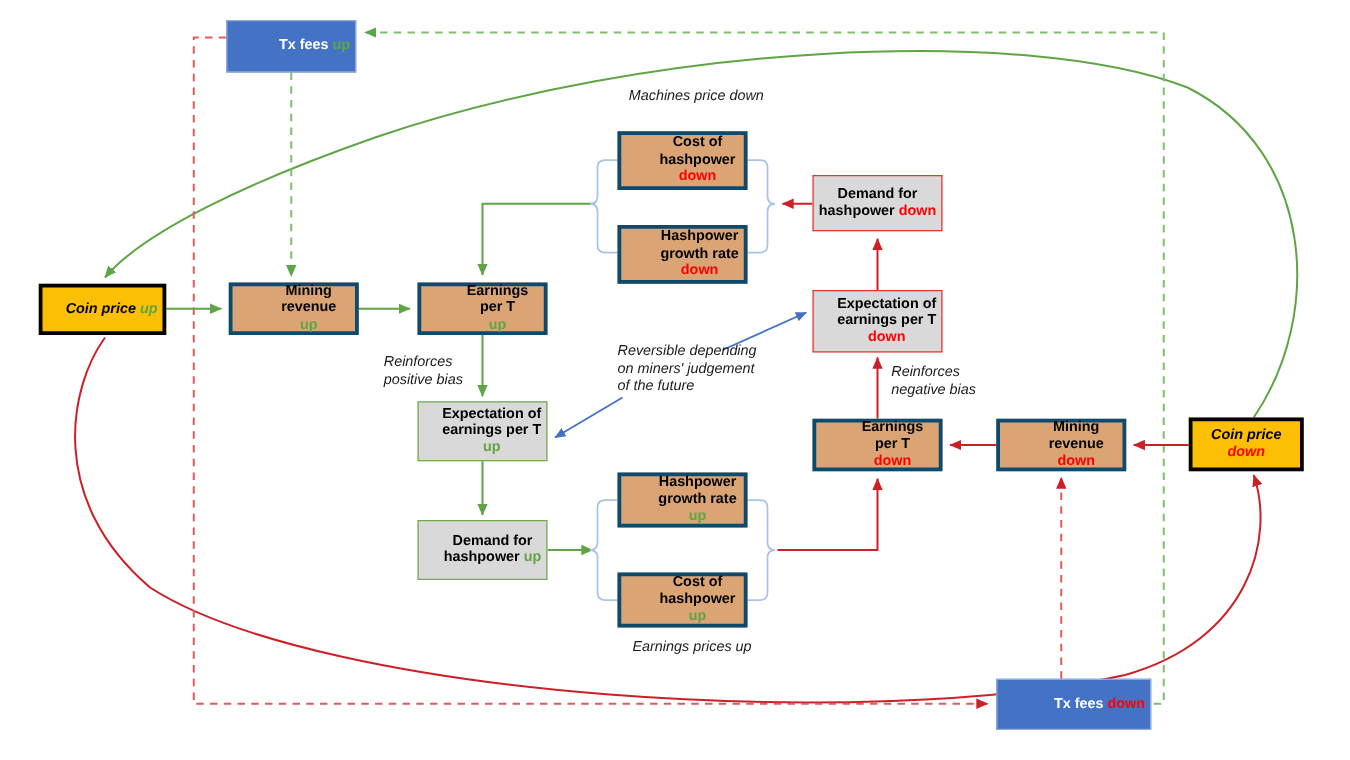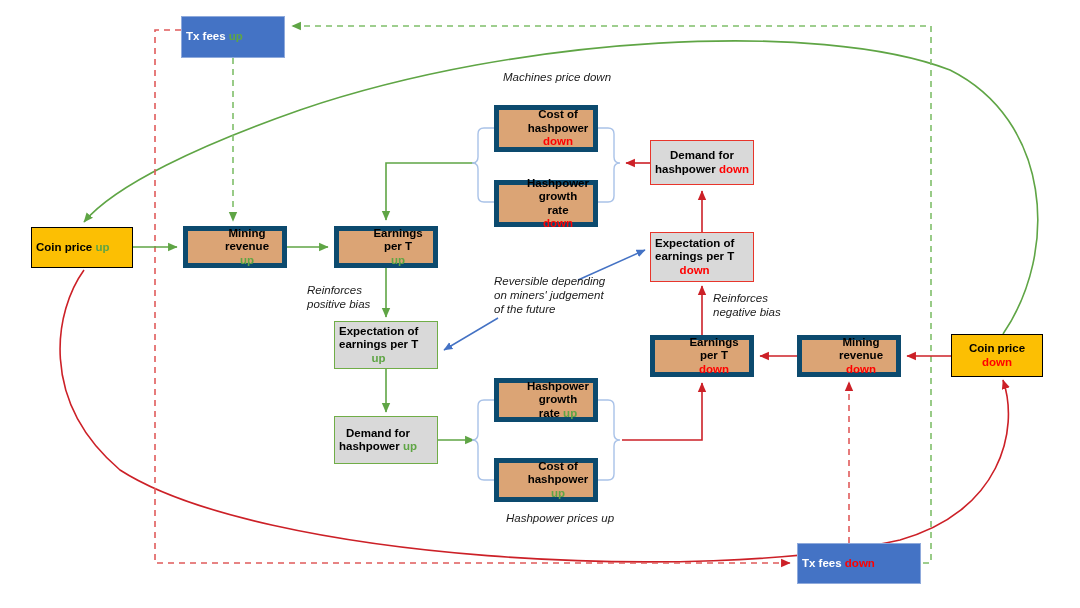--- a/index.html
+++ b/index.html
@@ -2,24 +2,24 @@
 <html><head>
 <meta charset="utf-8">
 <title>Mining feedback loop diagram</title>
 <style>
   html,body{margin:0;padding:0;background:#ffffff;}
   body{width:1080px;height:608px;overflow:hidden;
        font-family:"Liberation Sans","DejaVu Sans",sans-serif;}
   #stage{position:relative;width:1080px;height:608px;background:#fff;}
   svg.layer{position:absolute;left:0;top:0;width:1080px;height:608px;overflow:visible;}
   .node{position:absolute;box-sizing:border-box;display:flex;align-items:center;
-        justify-content:flex-start;text-align:center;font-weight:bold;font-size:11.5px;
+        justify-content:flex-end;text-align:center;font-weight:bold;font-size:11.5px;
         line-height:13.5px;color:#000;padding:2px 4px;}
-  .tan{background:#DBA475;border:5px solid #0c4a6e;padding-left:28px;}
-  .gold{background:#FCBF03;border:1px solid #000000;}
+  .tan{background:#DBA475;border:3px solid #0c4a6e;padding-left:28px;}
+  .gold{background:#FCBF03;border:3px solid #000000;font-style:italic;}
   .blue{background:#4473C5;border:1px solid #8FAADC;color:#fff;}
   .grey-green{background:#D9D9D9;border:1.5px solid #70AD47;}
   .grey-red{background:#D9D9D9;border:1.5px solid #E8352B;}
   .up{color:#5FA545;}
   .down{color:#FF0000;}
   .note{position:absolute;font-style:italic;font-size:11.5px;line-height:14px;
         color:#1a1a1a;font-weight:normal;}
   .nw{white-space:pre-line;}
 </style>
 </head>
@@ -145,21 +145,21 @@
   <div class="node gold" style="left:951px;top:334px;width:92px;height:43px;">
     <span><span>Coin price </span><span class="down">down</span></span>
   </div>
 
   <div class="node blue" style="left:797px;top:543px;width:124px;height:41px;">
     <span><span>Tx fees </span><span class="down">down</span></span>
   </div>
 
   <div class="note" style="left:503px;top:70px;width:180px;">Machines price down</div>
 
-  <div class="note" style="left:506px;top:511px;width:180px;">Hashpower prices up</div>
+  <div class="note" style="left:506px;top:511px;width:180px;">Earnings prices up</div>
 
   <div class="note nw" style="left:307px;top:283px;width:120px;">Reinforces
 positive bias</div>
 
   <div class="note nw" style="left:713px;top:291px;width:120px;">Reinforces
 negative bias</div>
 
   <div class="note nw" style="left:494px;top:274px;width:170px;">Reversible depending
 on miners' judgement
 of the future</div>

